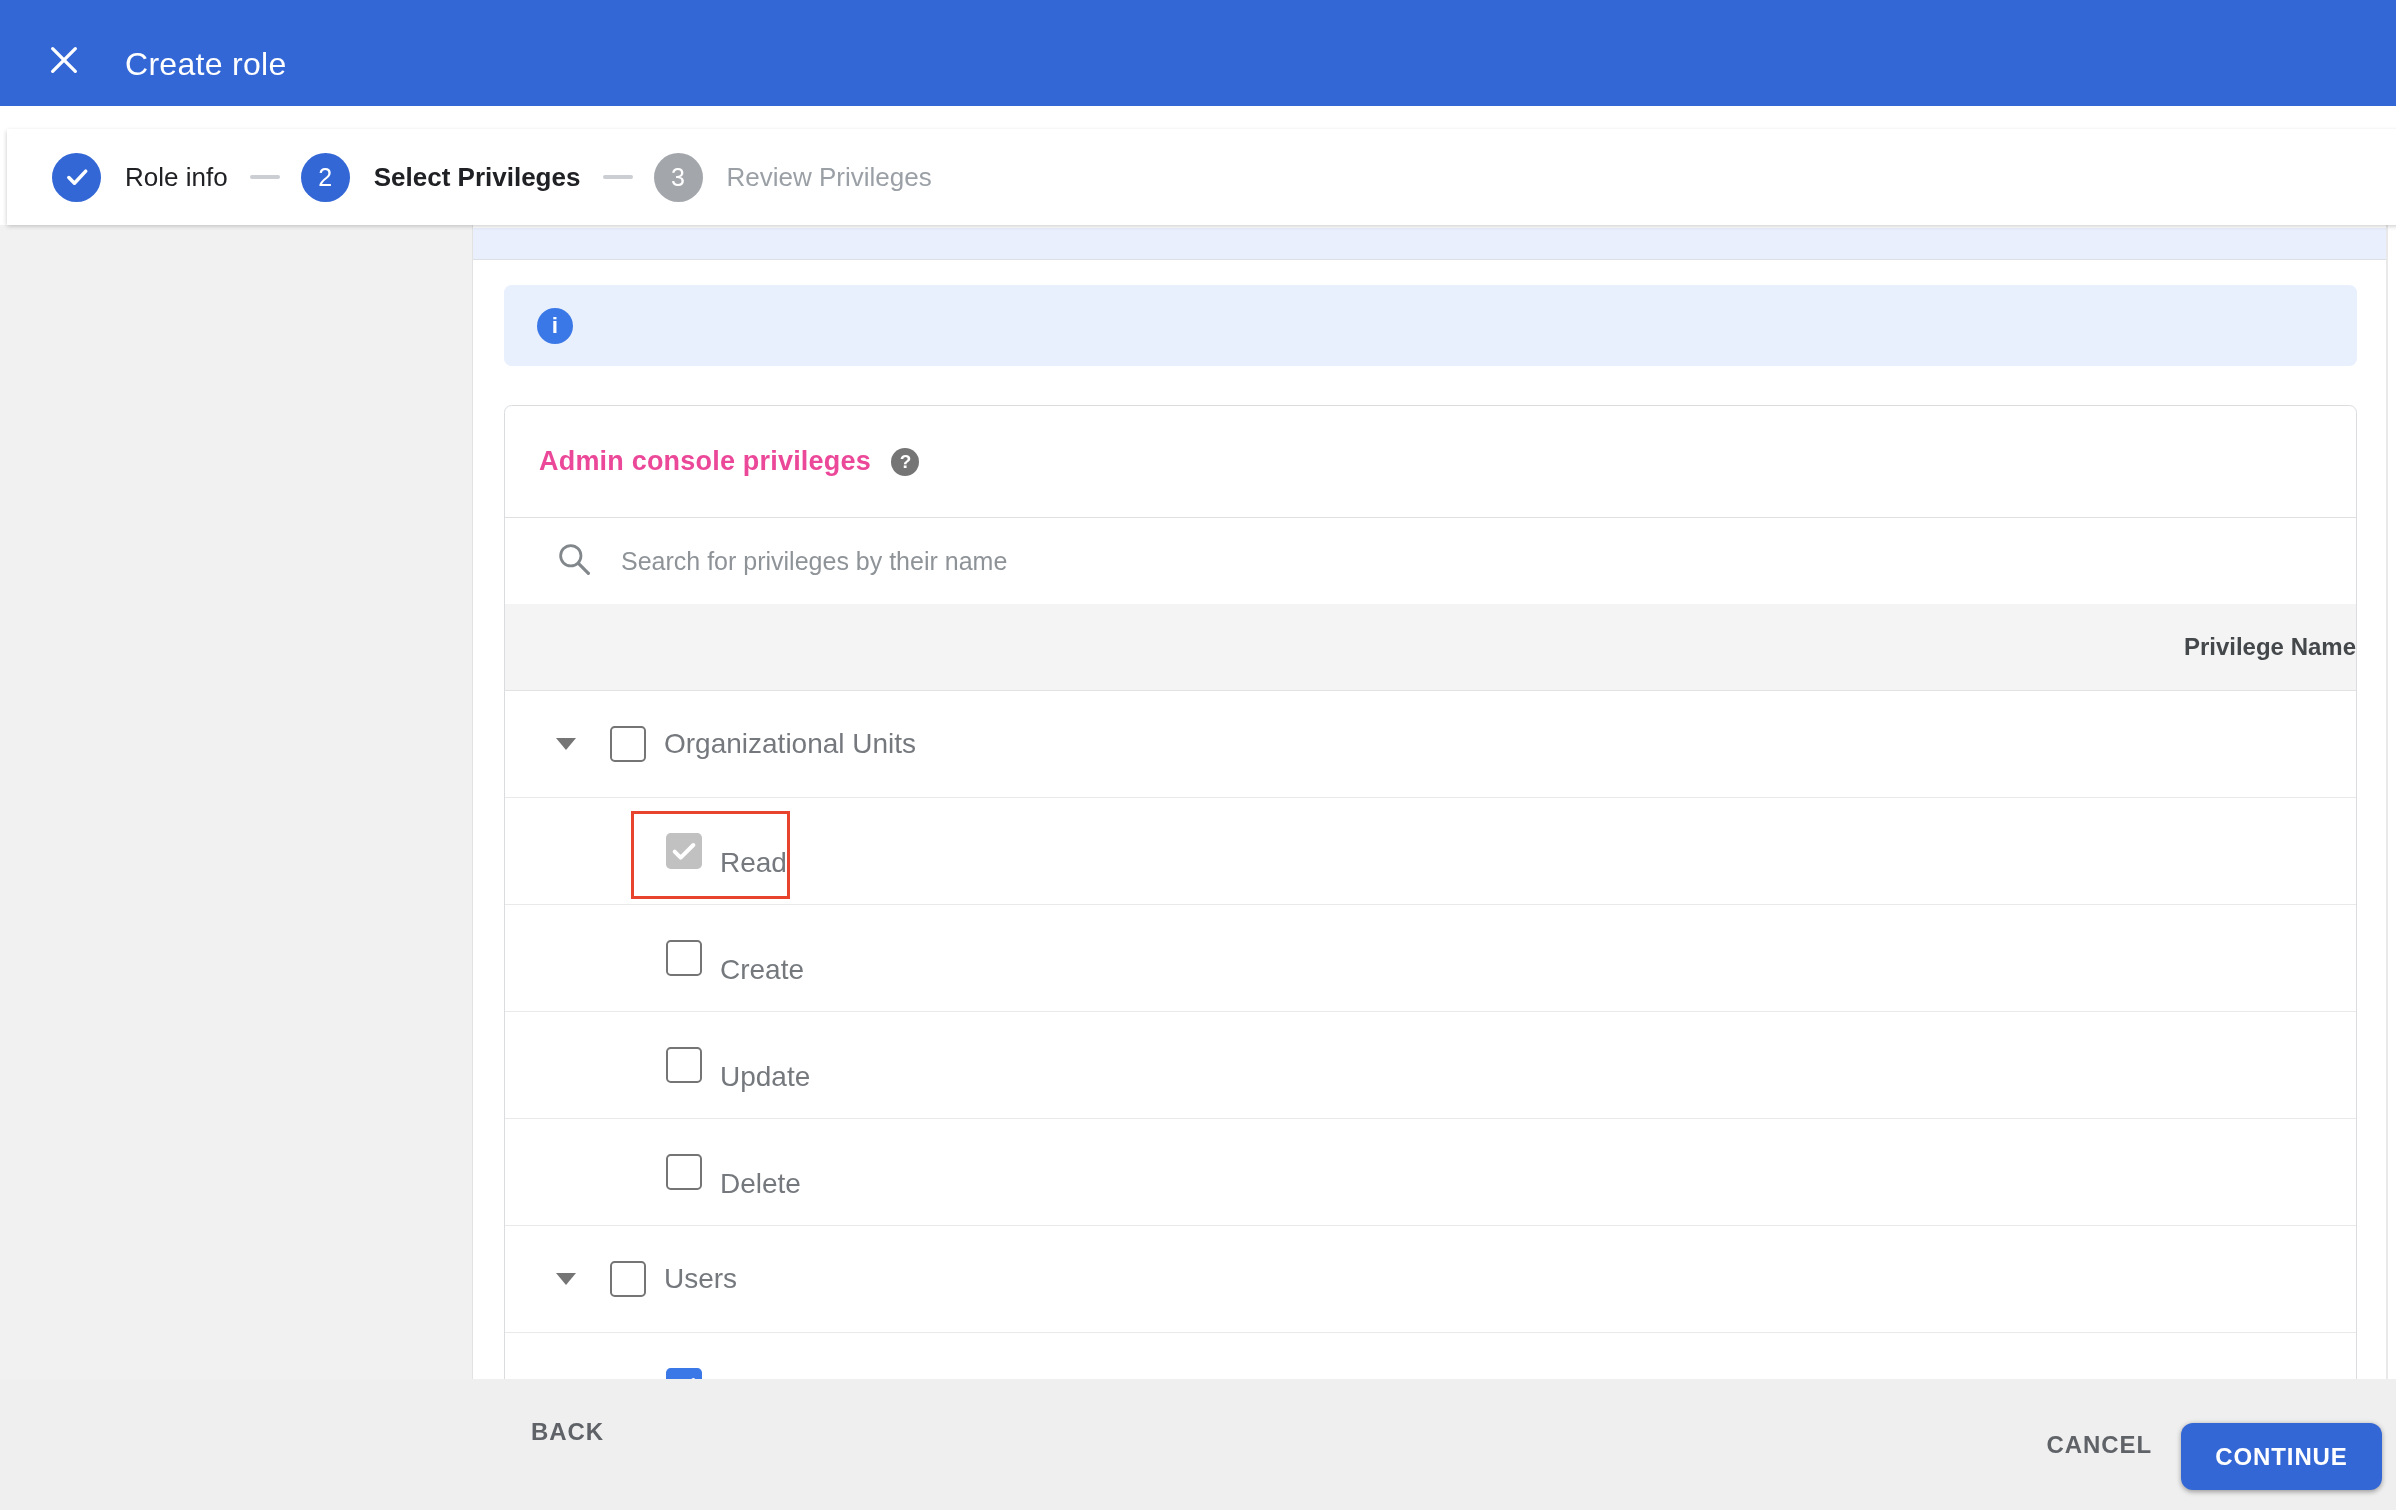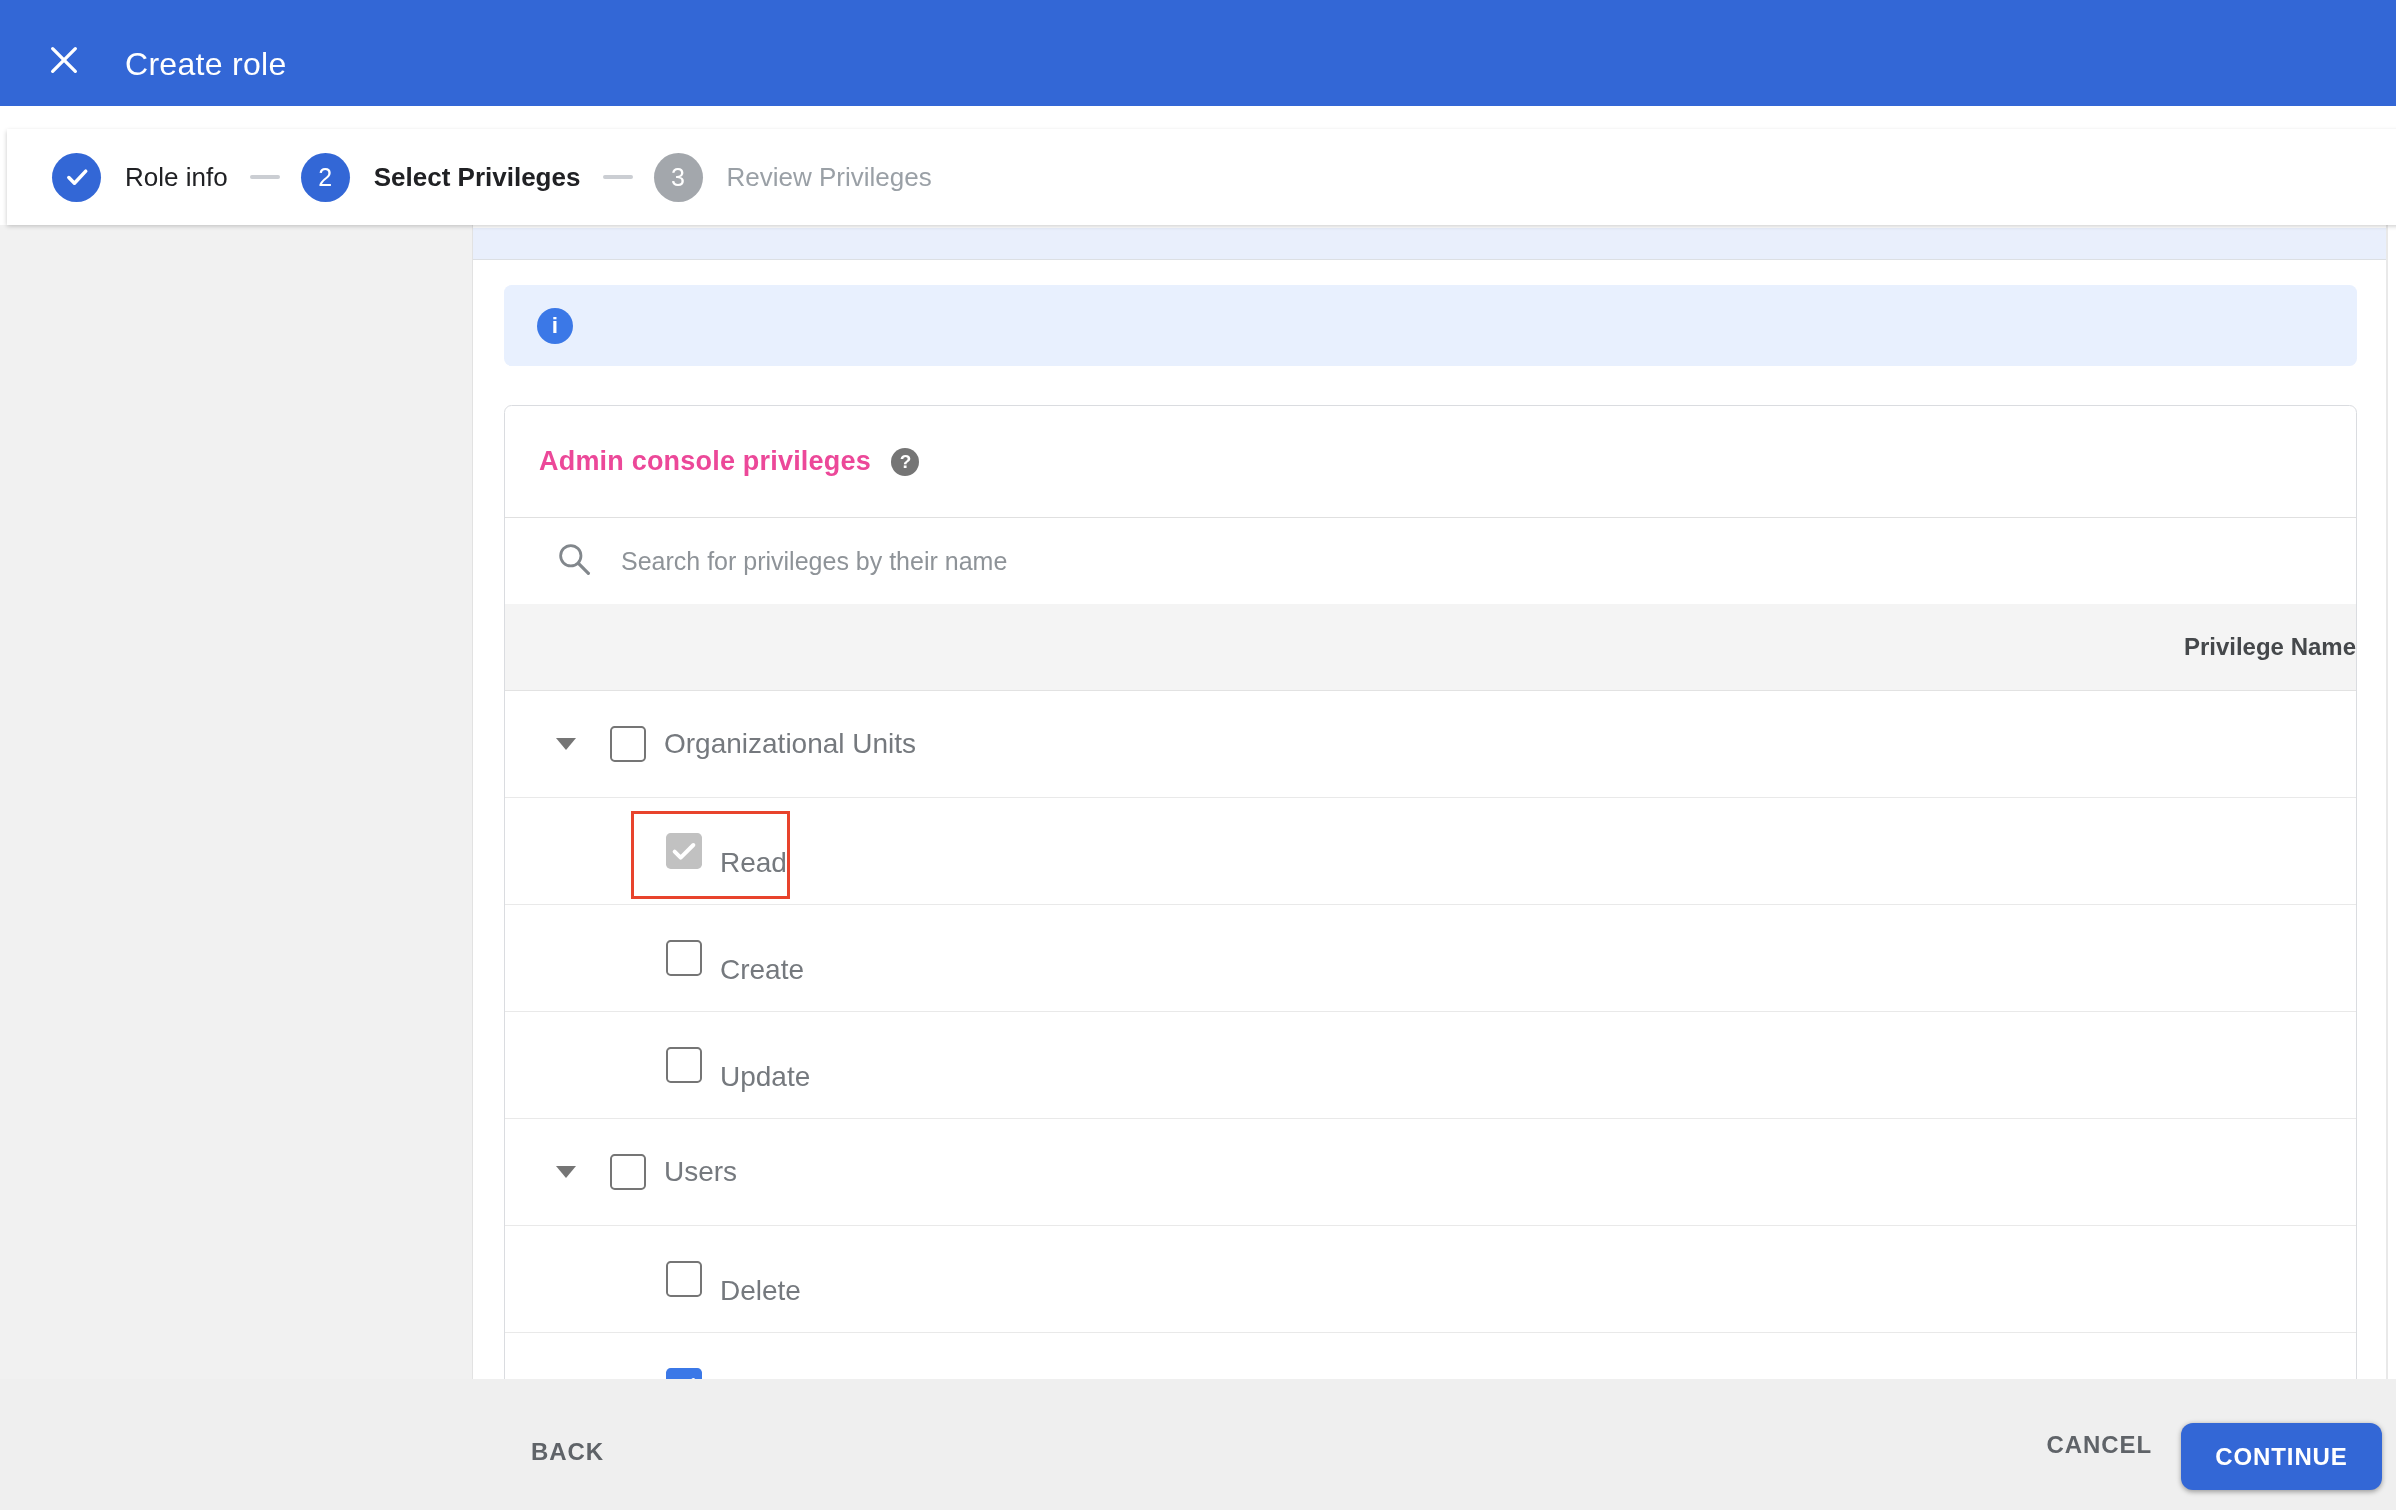--- a/index.html
+++ b/index.html
@@ -95,21 +95,21 @@
   .plabel.parent { left:159px; }
   .plabel.child { left:215px;margin-top:24px; }
   .redbox { position:absolute; left:126px; top:13px; width:159px; height:88px;
     border:3.7px solid #e8432c; pointer-events:none; }
 
   
   .footer { position:absolute; left:0; top:1379px; width:2397px; height:131px;
     background:#efefef; }
   .back-btn { position:absolute; left:531px; top:1379px; height:106px; display:flex;
     align-items:center; font-size:24px; font-weight:700; color:#5f6368;
-    letter-spacing:0.9px; cursor:pointer;margin-top:20px; }
+    letter-spacing:0.9px; cursor:pointer; }
   .cancel-btn { position:absolute; right:245px; top:1379px; height:131px; display:flex;
     align-items:center; font-size:24px; font-weight:700; color:#5f6368;
     letter-spacing:0.9px; cursor:pointer; }
   .continue-btn { position:absolute; left:2181px; top:1423px; width:201px; height:67px;
     background:#3367d6; border:none; border-radius:12px; color:#fff; font-size:24px;
     font-weight:700; letter-spacing:0.9px; cursor:pointer;
     box-shadow:0 1.9px 5.6px rgba(0,0,0,0.35); font-family:"Liberation Sans", sans-serif; }
 </style>
 </head>
 <body>
@@ -194,28 +194,28 @@
           <div class="cb unchecked child"></div>
           <div class="plabel child">Create</div>
         </div>
 
         <div class="prow">
           <div class="cb unchecked child"></div>
           <div class="plabel child">Update</div>
         </div>
 
         <div class="prow">
+          <div class="cb unchecked child"></div>
+          <div class="plabel child">Delete</div>
+        </div>
+
+        <div class="prow">
           <div class="tri"></div>
           <div class="cb unchecked parent"></div>
           <div class="plabel parent">Users</div>
-        </div>
-
-        <div class="prow">
-          <div class="cb unchecked child"></div>
-          <div class="plabel child">Delete</div>
         </div>
 
         <div class="prow">
           <div class="cb blue-checked child">
             <svg width="32" height="32" viewBox="0 0 24 24">
               <path d="M5 12.5l4.5 4.5L19 7.5" stroke="#fff" stroke-width="3" fill="none" stroke-linecap="round" stroke-linejoin="round"></path>
             </svg>
           </div>
           <div class="plabel child">Read</div>
         </div>

